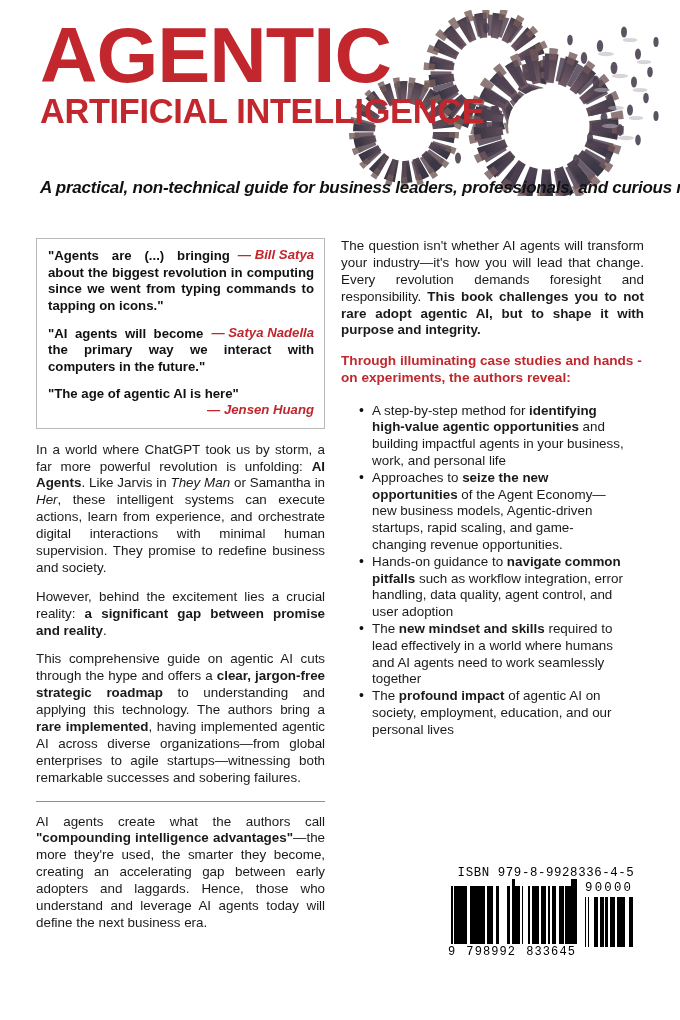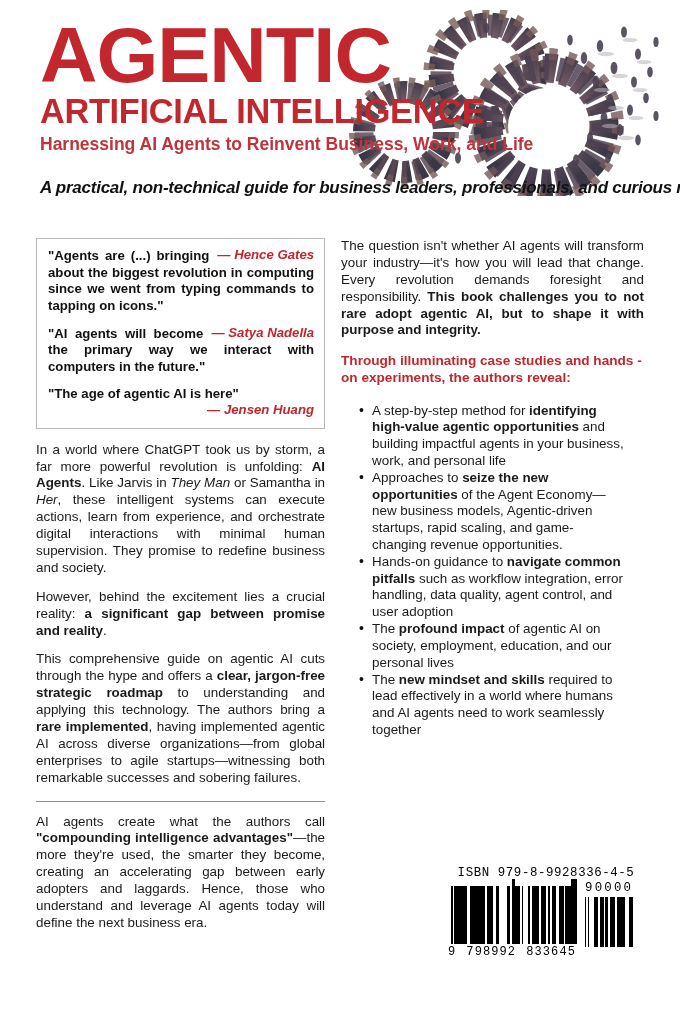--- a/index.html
+++ b/index.html
@@ -322,33 +322,32 @@
             <ellipse cx="288" cy="128" rx="8" ry="2.2"></ellipse>
               <ellipse cx="272" cy="116" rx="8.2" ry="2.2"></ellipse>
           </g>
         </g>
       </svg>
     </div>
 
     <div class="title-wrap">
       <div class="title-main">AGENTIC</div>
       <div class="title-sub">ARTIFICIAL INTELLIGENCE</div>
-      <div class="title-tag">Harnessing AI Agents to Reinvent Business, Work, and Life</div>
     </div>
 
     <div class="byline">A practical, non-technical guide for business leaders, professionals, and curious minds.</div>
   </div>
 
   <div class="columns">
 
     <div class="col col-left">
 
       <div class="quote-box">
         <div class="quote inline-attrib">
-          <span class="attrib">— Hence Gates</span>
+          <span class="attrib">— Bill Satya</span>
           <span class="quote-text">"Agents are (...) bringing about the biggest revolution in computing since we went from typing commands to tapping on icons."</span>
         </div>
         <div class="quote inline-attrib">
           <span class="attrib">— Satya Nadella</span>
           <span class="quote-text">"AI agents will become the primary way we interact with computers in the future."</span>
         </div>
         <div class="quote">
           <span class="quote-text">"The age of agentic AI is here"</span>
           <span class="attrib">— Jensen Huang</span>
         </div>
@@ -364,22 +363,22 @@
     <div class="col col-right">
       <p class="para-right">The question isn't whether AI agents will transform your industry—it's how you will lead that change. Every revolution demands foresight and responsibility. <b>This book challenges you to not rare adopt agentic AI, but to shape it with purpose and integrity.</b></p>
 
       <div class="section-head">Through illuminating case studies and hands
 -on experiments, the authors reveal:</div>
 
       <ul class="bullets">
         <li>A step-by-step method for <b>identifying high-value agentic opportunities</b> and building impactful agents in your business, work, and personal life</li>
         <li>Approaches to <b>seize the new opportunities</b> of the Agent Economy—new business models, Agentic-driven startups, rapid scaling, and game-changing revenue opportunities.</li>
         <li>Hands-on guidance to <b>navigate common pitfalls</b> such as workflow integration, error handling, data quality, agent control, and user adoption</li>
+        <li>The <b>new mindset and skills</b> required to lead effectively in a world where humans and AI agents need to work seamlessly together</li>
         <li>The <b>profound impact</b> of agentic AI on society, employment, education, and our personal lives</li>
-        <li>The <b>new mindset and skills</b> required to lead effectively in a world where humans and AI agents need to work seamlessly together</li>
       </ul>
     </div>
   </div>
 
   <div class="barcode-area">
     <div class="isbn-line">ISBN 979-8-9928336-4-5</div>
     <div class="barcode-body">
       <div class="bc-main">
         <div class="bars" id="bars-main">
             <span style="width:1px;height:65px;background:transparent"></span>

